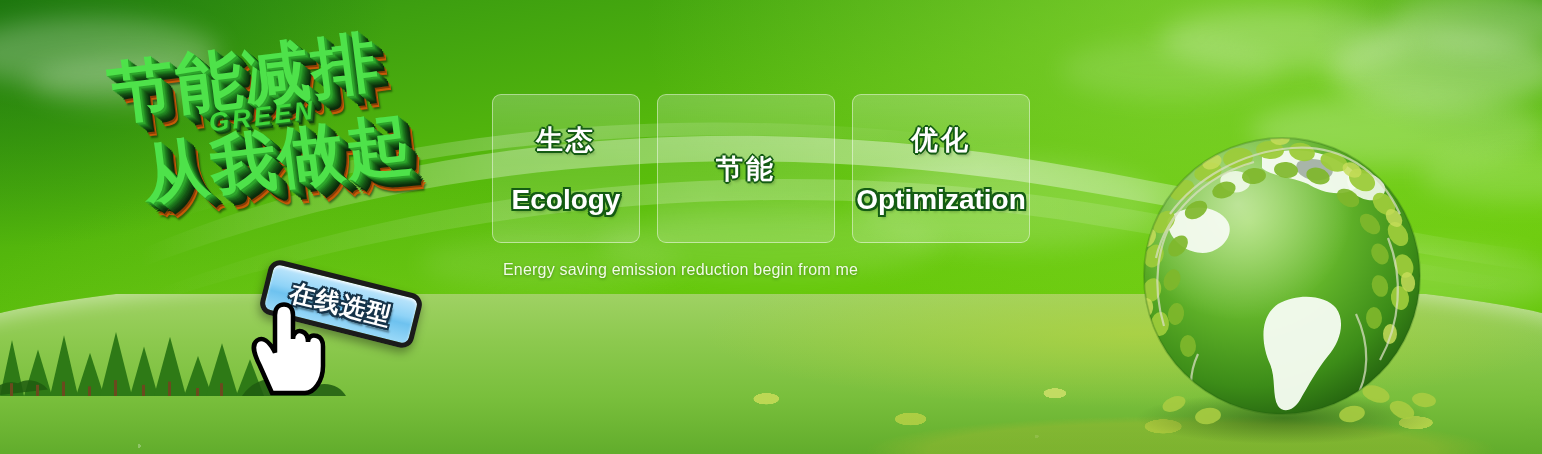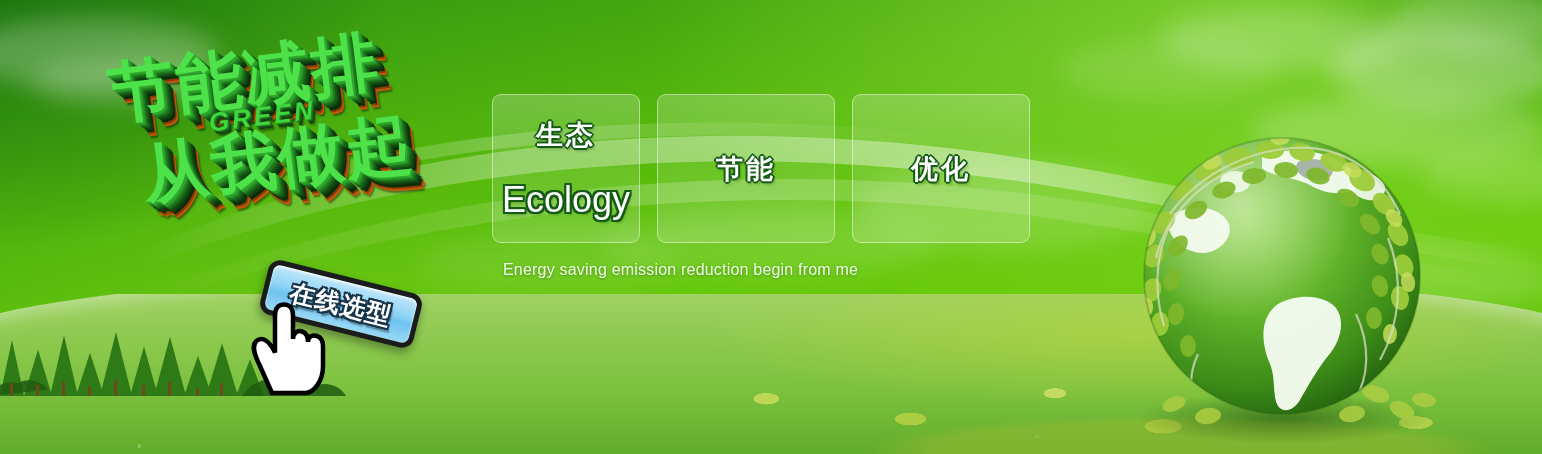--- a/index.html
+++ b/index.html
@@ -143,21 +143,21 @@
   }
   .fbox.wide{width:178px;}
   .f-cn{
     font-size:27px;font-weight:bold;color:#fff;letter-spacing:3px;white-space:nowrap;
     text-shadow:
       -2px 0 0 #145c13, 2px 0 0 #145c13, 0 -2px 0 #145c13, 0 2px 0 #145c13,
       -1px -1px 0 #145c13, 1px -1px 0 #145c13, -1px 1px 0 #145c13, 1px 1px 0 #145c13,
       2px 3px 3px rgba(0,0,0,.25);
   }
   .f-en{
-    font-size:36px;font-weight:normal;color:#fff;white-space:nowrap;letter-spacing:0px;
+    font-size:28px;font-weight:bold;color:#fff;white-space:nowrap;letter-spacing:0px;
     text-shadow:
       -2px 0 0 #145c13, 2px 0 0 #145c13, 0 -2px 0 #145c13, 0 2px 0 #145c13,
       -2px -2px 0 #145c13, 2px -2px 0 #145c13, -2px 2px 0 #145c13, 2px 2px 0 #145c13,
       2px 3px 3px rgba(0,0,0,.25);
   }
 
   
   .tagline{
     position:absolute;left:503px;top:261px;
     font-size:16px;color:#f2fbe6;letter-spacing:.2px;white-space:nowrap;
@@ -386,18 +386,19 @@
   <div class="features">
     <div class="fbox">
       <span class="f-cn">生态</span>
       <span class="f-en">Ecology</span>
     </div>
     <div class="fbox wide">
       <span class="f-cn">节能</span>
     </div>
     <div class="fbox wide">
       <span class="f-cn">优化</span>
+      <span class="f-en">Optimization</span>
     </div>
   </div>
 
   <div class="tagline">Energy saving emission reduction begin from me</div>
 
 </div>
 
 </body></html>

